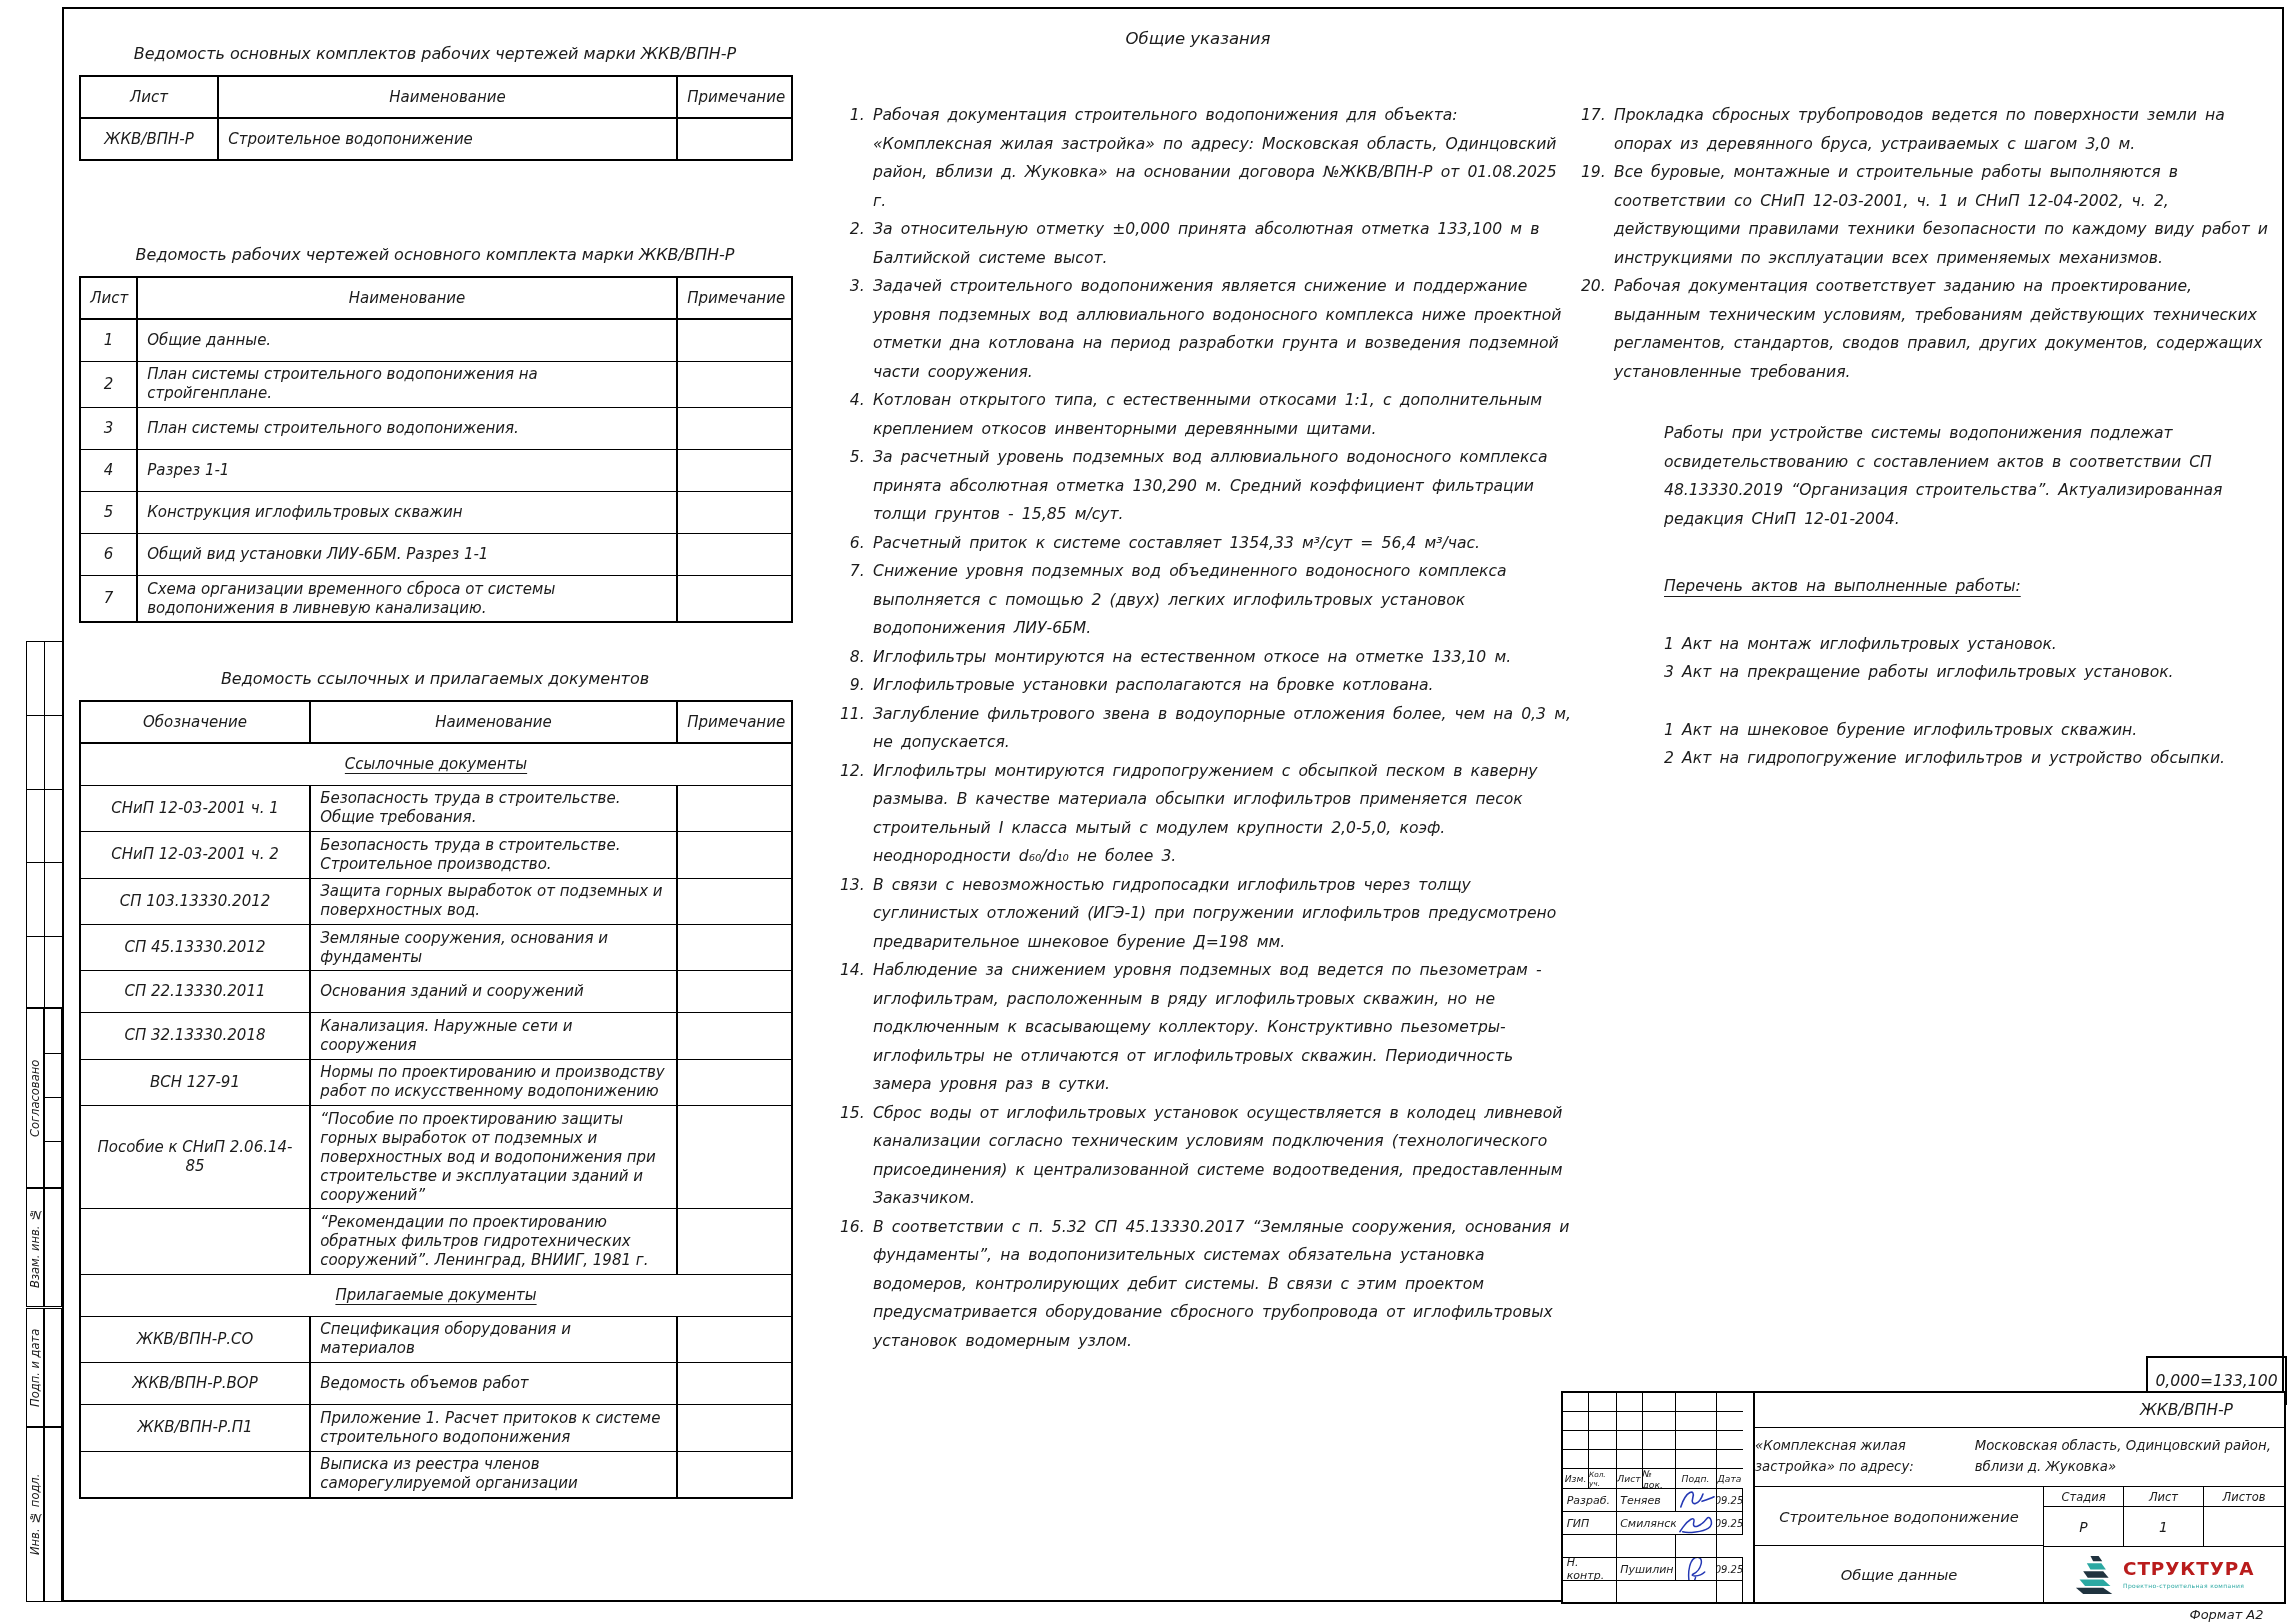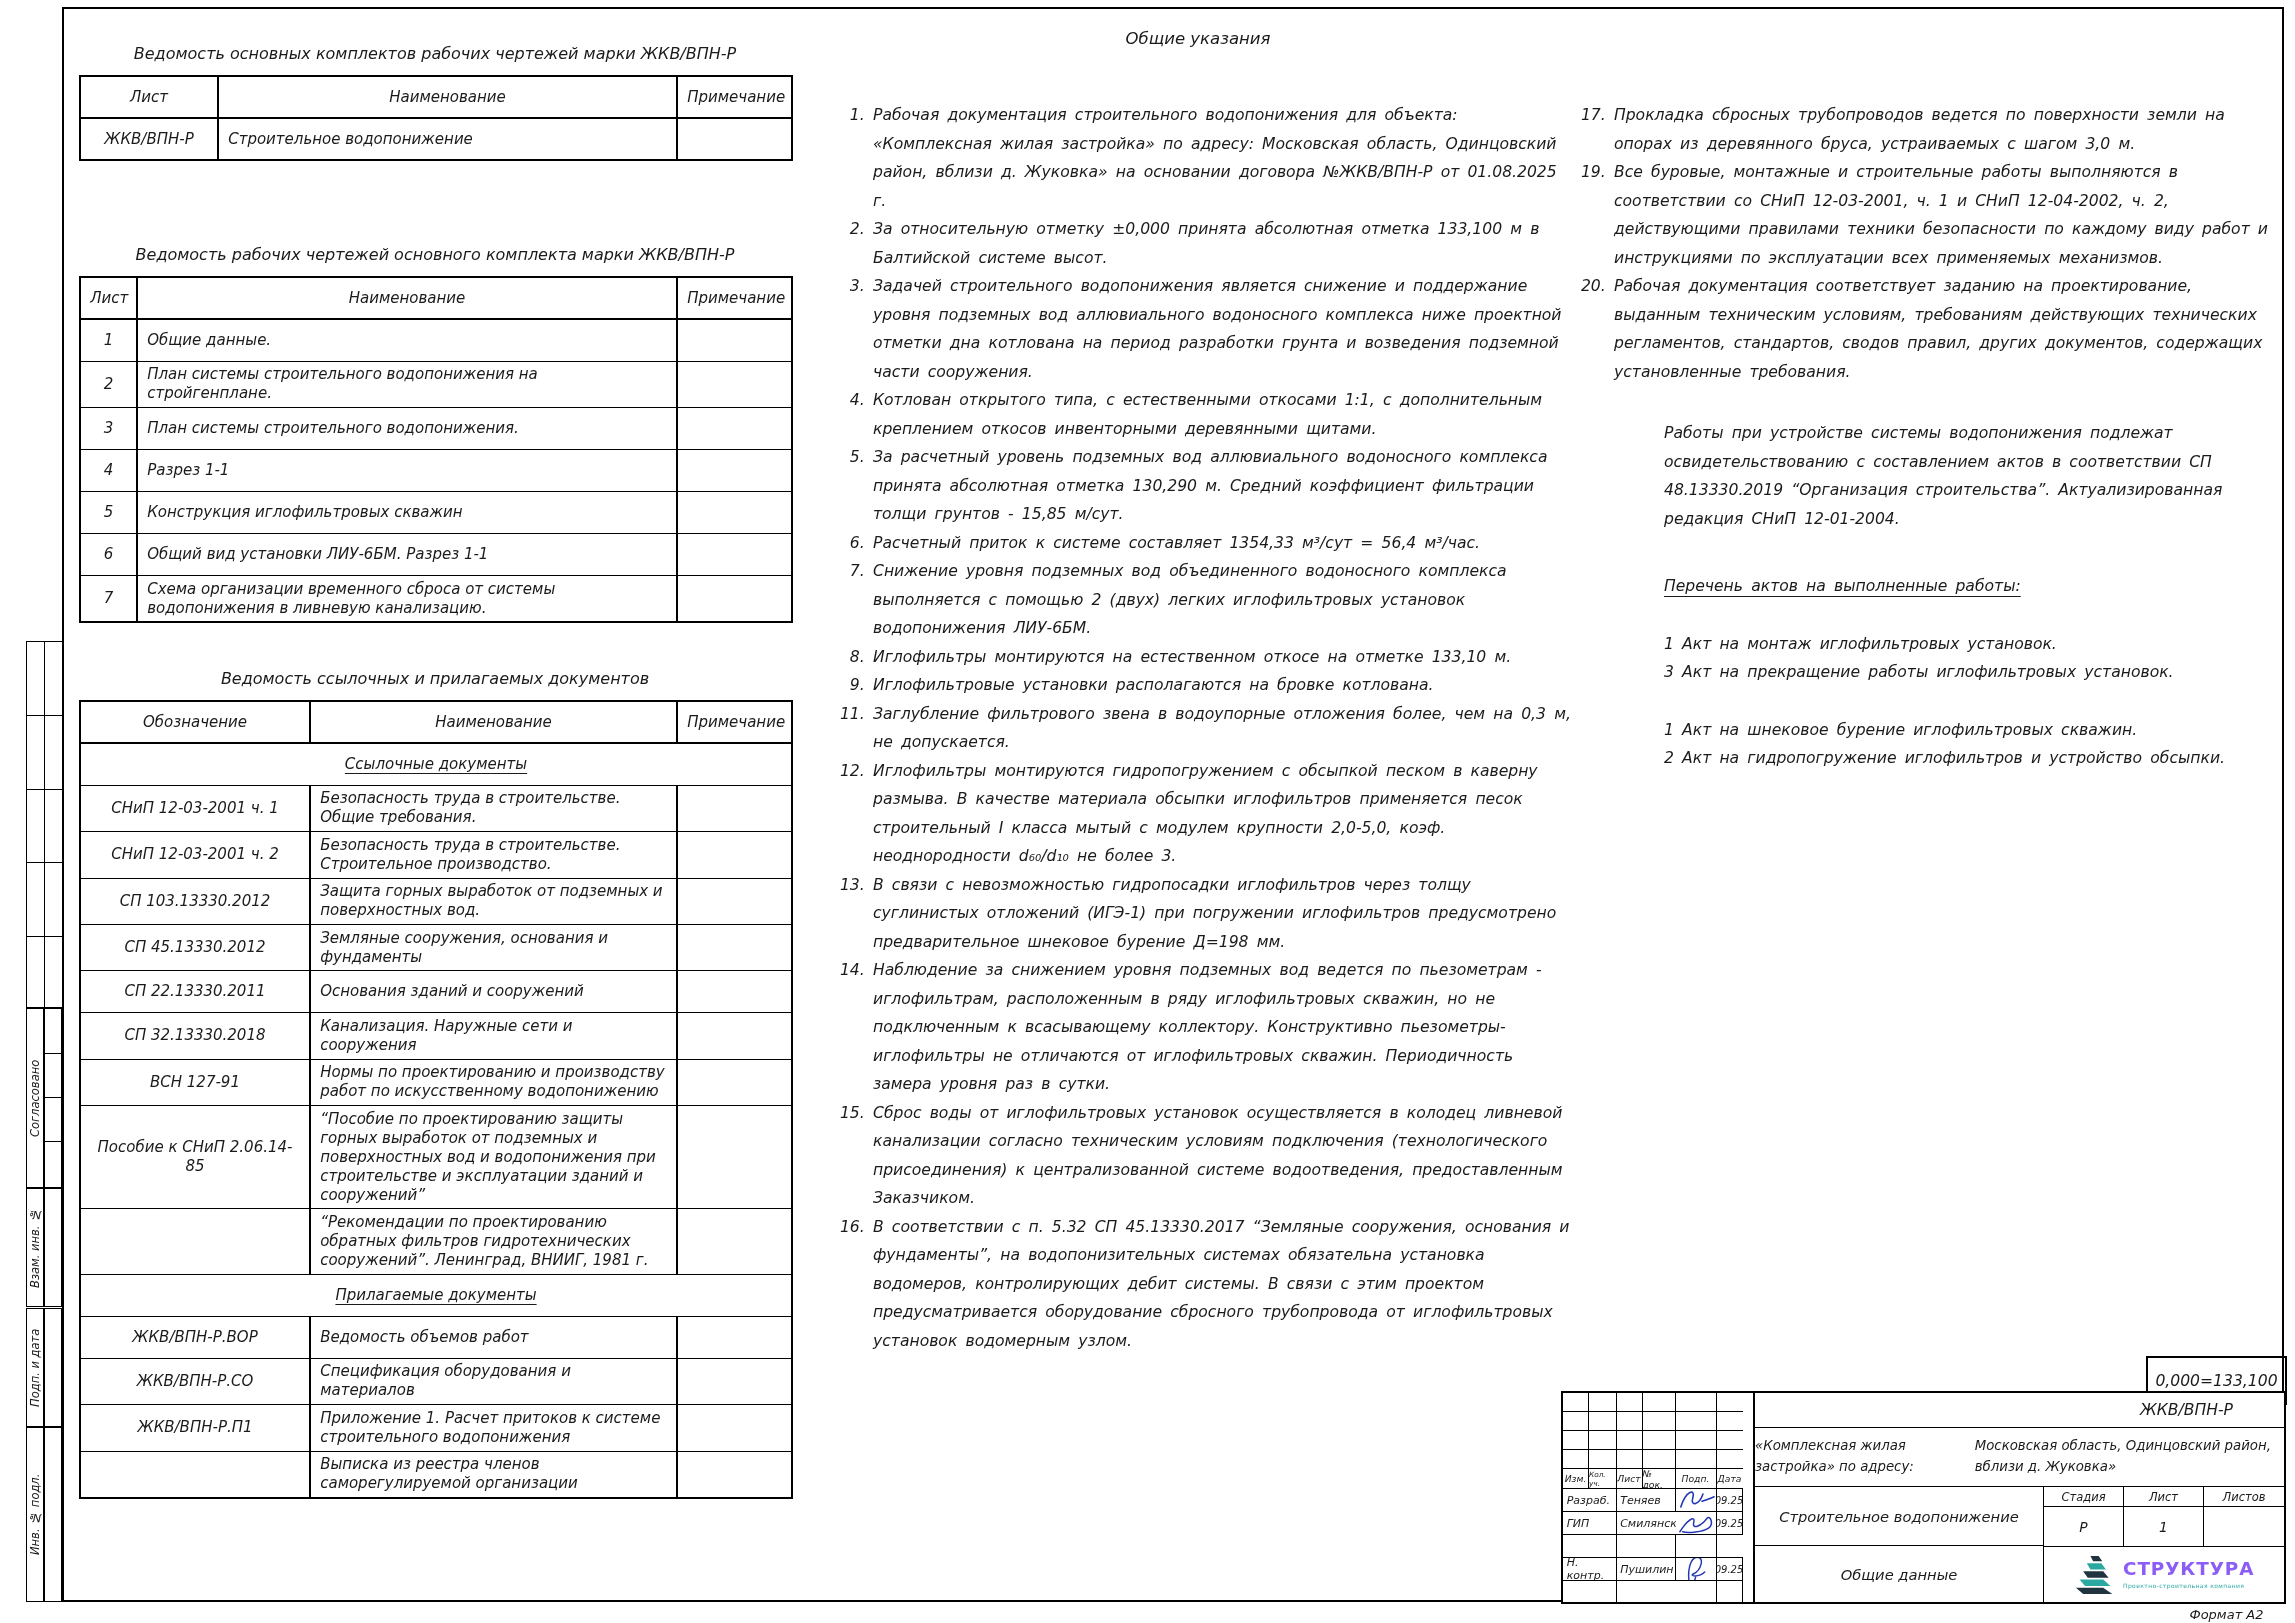--- a/index.html
+++ b/index.html
@@ -63,21 +63,21 @@
   .tb-doc{height:59px;border-bottom:1.8px solid #000;box-sizing:border-box;display:flex;align-items:center;justify-content:center;font-size:14.7px;}
   .tb-sheetname{flex:1;display:flex;align-items:center;justify-content:center;font-size:14.7px;}
   .tb-r{flex:1;display:flex;flex-direction:column;}
   .stages{display:grid;grid-template-columns:1fr 1fr 1fr;grid-template-rows:20px 39px;border-bottom:1.8px solid #000;}
   .stages div{border-right:1.4px solid #000;border-bottom:1.4px solid #000;display:flex;align-items:center;justify-content:center;box-sizing:border-box;}
   .stages div:nth-child(3n){border-right:none;}
   .stages div:nth-child(n+4){border-bottom:none;font-size:13.8px;}
   .stages .sh{font-size:11.5px;}
   .logo{flex:1;display:flex;align-items:center;justify-content:center;gap:7.3px;}
   .logo-txt{display:flex;flex-direction:column;font-style:normal;}
-  .logo-name{font-weight:bold;font-size:18.4px;letter-spacing:0.9px;color:#8b5cf6;line-height:1;}
+  .logo-name{font-weight:bold;font-size:18.4px;letter-spacing:0.9px;color:#b91c1c;line-height:1;}
   .logo-sub{font-size:6px;color:#2ba8a2;letter-spacing:0.4px;margin-top:2.8px;}
   .sigsvg{position:absolute;left:1.8px;top:-8.3px;pointer-events:none;}
 </style>
 </head>
 <body>
 
 <div class="page">
 
   <div class="frame"></div>
 
@@ -255,27 +255,27 @@
         </tbody>
       <tbody>
         <tr>
           <td class="sect" colspan="3">
             <span>Прилагаемые документы</span>
           </td>
         </tr>
       </tbody>
       <tbody>
           <tr>
+          <td class="num h1">ЖКВ/ВПН-Р.СО</td>
+          <td class="h1">Спецификация оборудования и материалов</td>
+          <td class="h1"></td>
+        </tr>
+          <tr>
           <td class="num h1">ЖКВ/ВПН-Р.ВОР</td>
           <td class="h1">Ведомость объемов работ</td>
-          <td class="h1"></td>
-        </tr>
-          <tr>
-          <td class="num h1">ЖКВ/ВПН-Р.СО</td>
-          <td class="h1">Спецификация оборудования и материалов</td>
           <td class="h1"></td>
         </tr>
           <tr>
           <td class="num h1">ЖКВ/ВПН-Р.П1</td>
           <td class="h1">Приложение 1. Расчет притоков к системе строительного водопонижения</td>
           <td class="h1"></td>
         </tr>
           <tr>
           <td class="num h1"></td>
           <td class="h1">Выписка из реестра членов саморегулируемой организации</td>

